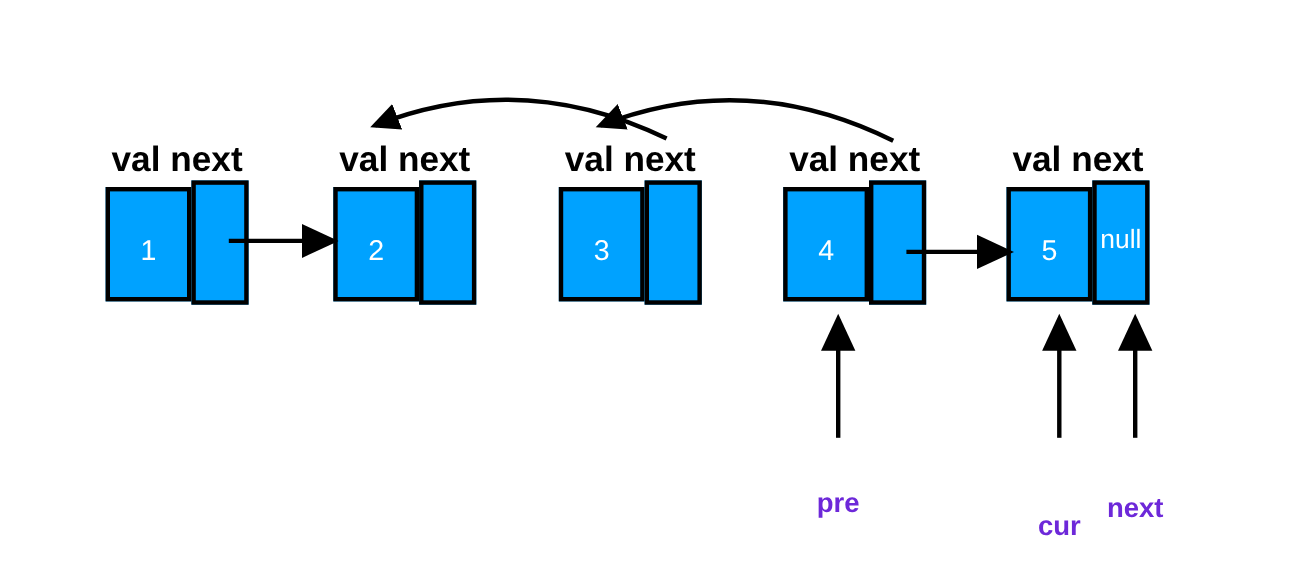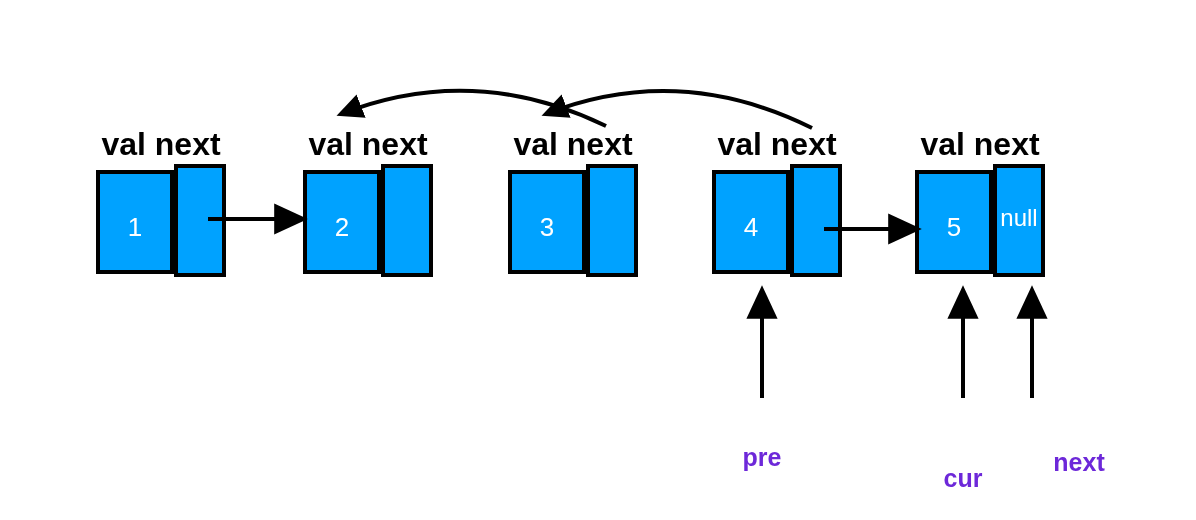--- a/index.html
+++ b/index.html
@@ -103,21 +103,21 @@
         </div>
         <div class="box box-next" style="--fill: #00A2FF;">
           <div class="cellText nullText">null</div>
         </div>
       </div>
     </div>
 
   <div id="pointer-layer">
       <div class="ptr-label" style="left: 762px; top: 443px;">pre</div>
       <div class="ptr-label" style="left: 963px; top: 464px;">cur</div>
-      <div class="ptr-label" style="left: 1079px; top: 448px;">next</div>
+      <div class="ptr-label" style="left: 1032px; top: 448px;">next</div>
     </div>
 
   <svg class="overlay" id="arrow-overlay" viewBox="0 0 1196 520" xmlns="http://www.w3.org/2000/svg">
     <defs>
       <marker id="ah" markerWidth="9" markerHeight="9" refX="7.2" refY="4.5" orient="auto" markerUnits="strokeWidth">
         <path d="M0,0.6 L8.4,4.5 L0,8.4 z" fill="#000000"></path>
       </marker>
       <marker id="ah-curve" markerWidth="7" markerHeight="7" refX="5.4" refY="3.5" orient="auto" markerUnits="strokeWidth">
         <path d="M0,0.4 L6.6,3.5 L0,6.6 z" fill="#000000"></path>
       </marker>

